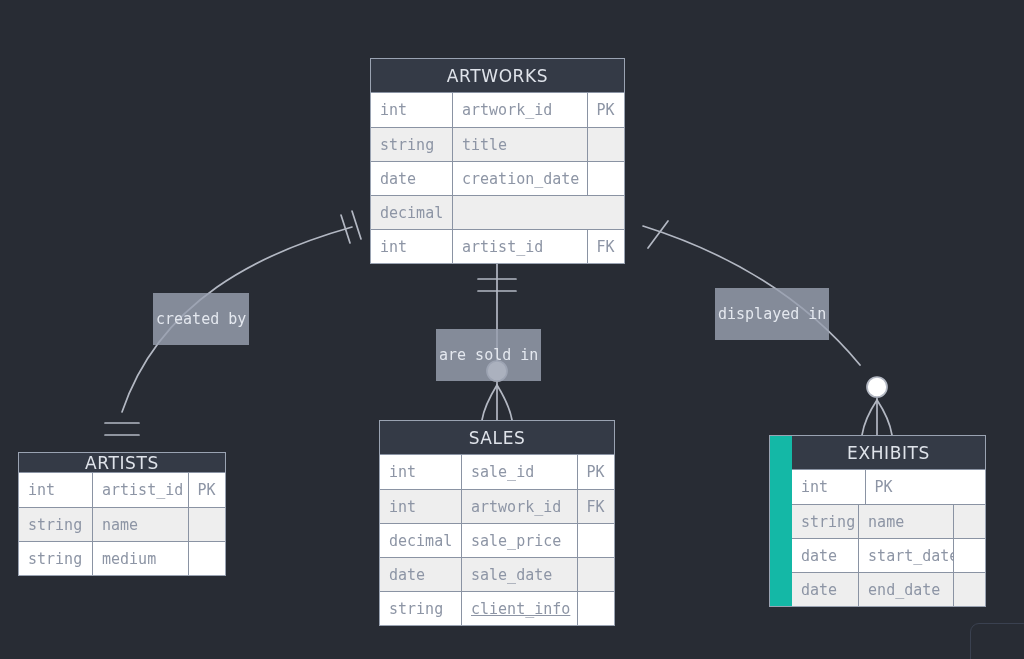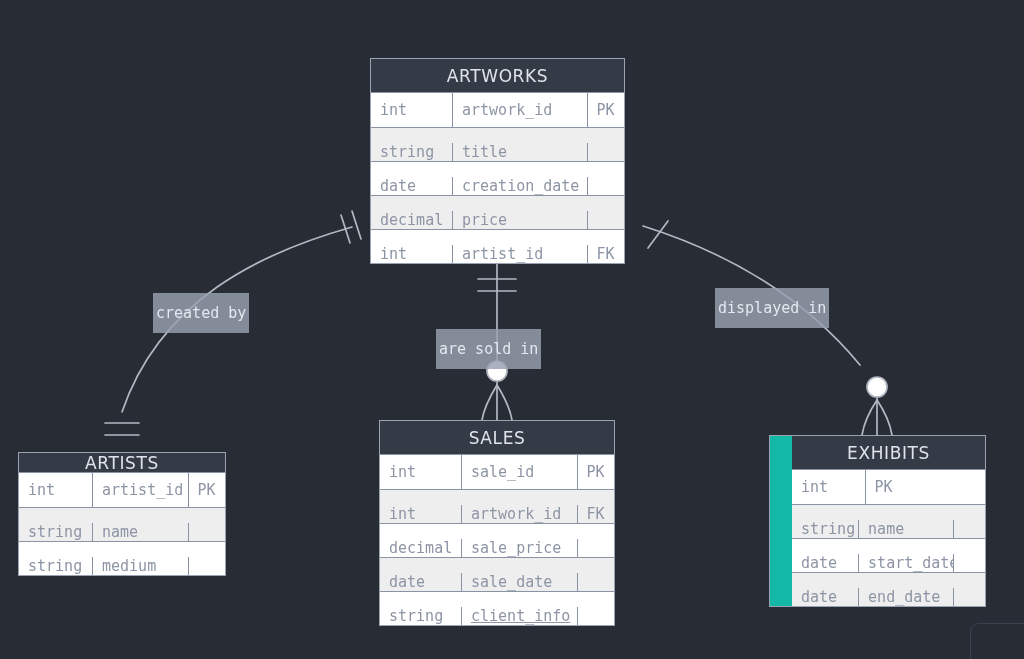--- a/index.html
+++ b/index.html
@@ -45,21 +45,21 @@
     align-items: center;
     justify-content: center;
   }
   .attr-row {
     display: flex;
     box-sizing: border-box;
     height: 34px;
   }
   .attr-row.odd { background: #ffffff; }
   .attr-row.even { background: #eeeeee; }
-  .attr-row + .attr-row { border-top: 1.3px solid #8a93a3; align-items: flex-end; }
+  .attr-row + .attr-row { border-top: 1.3px solid #8a93a3; }
 
   .cell {
     display: flex;
     align-items: center;
     box-sizing: border-box;
     font-size: 15px;
     color: #8d95a5;
     padding-left: 9px;
     white-space: nowrap;
     overflow: hidden;
@@ -72,21 +72,21 @@
   }
 
   
   .rel-label {
     position: absolute;
     background: rgba(152,160,176,0.82);
     color: #e4e8ef;
     font-family: "DejaVu Sans Mono", monospace;
     font-size: 15px;
     line-height: 20px;
-    padding: 10px 3px;
+    padding: 16px 3px;
     white-space: nowrap;
     box-sizing: border-box;
   }
 
   
   .corner-panel {
     position: absolute;
     right: -8px;
     bottom: -10px;
     width: 60px;
@@ -156,21 +156,20 @@
           <div class="cell name" style="width: 135px;">title</div>
           <div class="cell key" style="width: 35px;"></div>
         </div>
         <div class="attr-row odd">
           <div class="cell type" style="width: 82px;">date</div>
           <div class="cell name" style="width: 135px;">creation_date</div>
           <div class="cell key" style="width: 35px;"></div>
         </div>
         <div class="attr-row even">
           <div class="cell type" style="width: 82px;">decimal</div>
-          <div class="cell name" style="width: 135px;">price</div>
           <div class="cell key" style="width: 35px;"></div>
         </div>
         <div class="attr-row odd">
           <div class="cell type" style="width: 82px;">int</div>
           <div class="cell name" style="width: 135px;">artist_id</div>
           <div class="cell key" style="width: 35px;">FK</div>
         </div>
       </div>
       <div class="entity" style="left: 18px; top: 452px; width: 208px;">
         <div class="entity-title" style="height: 20px;">ARTISTS</div>

